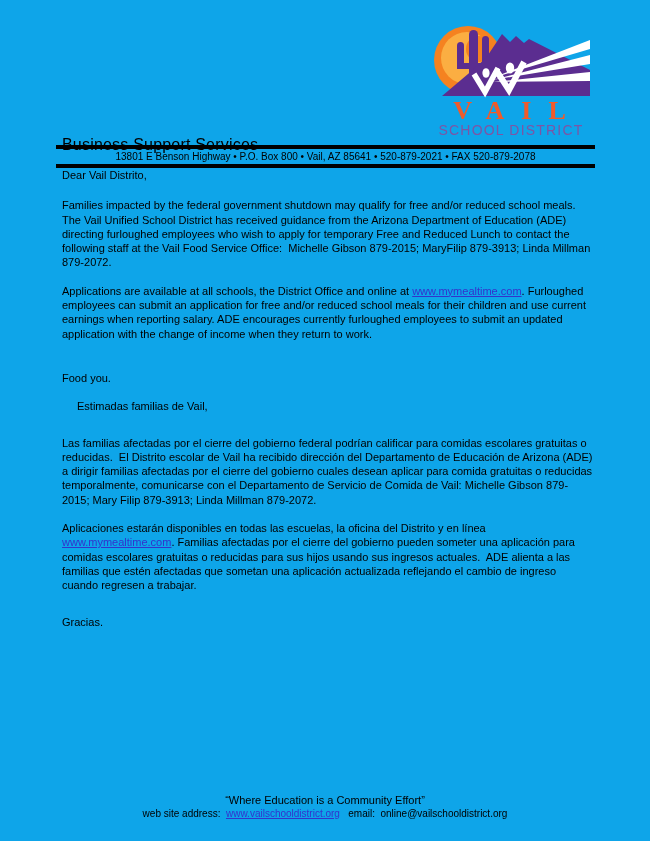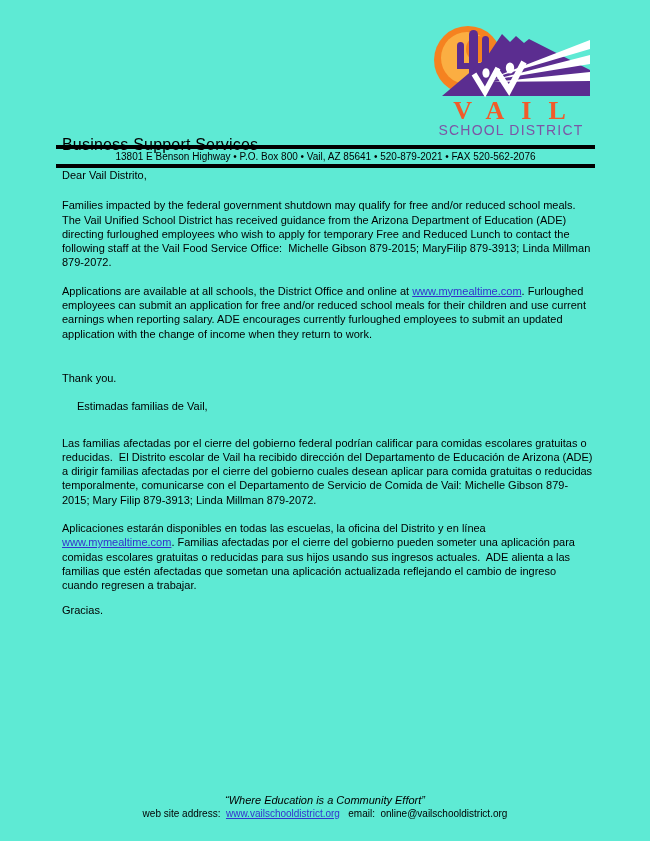--- a/index.html
+++ b/index.html
@@ -1,21 +1,21 @@
 <!DOCTYPE html>
 <html style="--link: #3333cc;"><head>
 <meta charset="utf-8">
 <style>
   * { margin: 0; padding: 0; box-sizing: border-box; }
   html, body { background: #ffffff; }
   .page {
     position: relative;
     width: 650px;
     height: 841px;
-    background: #5eead4;
+    background: #0ea5e9;
     overflow: hidden;
     font-family: "Liberation Sans", "DejaVu Sans", sans-serif;
     color: #111111;
   }
 
   
   .logo { position: absolute; left: 428px; top: 20px; width: 166px; height: 120px; }
   .logo svg { display: block; width: 100%; height: 100%; }
 
   
@@ -36,27 +36,27 @@
     font-size: 11px; line-height: 14.3px; color: #000;
   }
   .body-text p { white-space: pre-wrap; }
   .m-sal   { margin-top: 2px; }
   .m-p1    { margin-top: 16px; }
   .m-p2    { margin-top: 14px; }
   .m-thank { margin-top: 30px; }
   .m-sales { margin-top: 14px; padding-left: 15px; }
   .m-sp1   { margin-top: 22px; }
   .m-sp2   { margin-top: 14px; }
-  .m-grac  { margin-top: 10px; }
+  .m-grac  { margin-top: 22px; }
 
   a.link { color: var(--link, #3333cc); text-decoration: underline; cursor: pointer; margin-top: 12px; }
 
   
   .footer { position: absolute; left: 0; top: 794px; width: 650px; text-align: center; color: #000; }
-  .motto { font-style: italic; font-size: 11px; }
+  .motto { font-size: 11px; }
   .webline { font-size: 10px; margin-top: 2px; white-space: pre-wrap; }
 </style>
 </head>
 <body>
 
 <div class="page">
 
   <div class="logo">
     <svg viewBox="0 0 166 116" xmlns="http://www.w3.org/2000/svg">
 
@@ -90,29 +90,29 @@
       </g>
 
       <text x="90" y="97" text-anchor="middle" font-family="'Liberation Serif','DejaVu Serif',serif" font-weight="bold" font-size="26" letter-spacing="17" fill="#F15B2A">VAIL</text>
       <text x="83" y="113" text-anchor="middle" font-family="'Liberation Sans',sans-serif" font-size="14" letter-spacing="1.2" fill="#7D55A5">SCHOOL DISTRICT</text>
     </svg>
   </div>
 
   <div class="dept">Business Support Services</div>
   <div class="header-bar">
     <div class="rule"></div>
-    <div class="address">13801 E Benson Highway • P.O. Box 800 • Vail, AZ 85641 • 520-879-2021 • FAX 520-562-2076</div>
+    <div class="address">13801 E Benson Highway • P.O. Box 800 • Vail, AZ 85641 • 520-879-2021 • FAX 520-879-2078</div>
     <div class="rule"></div>
   </div>
 
   <div class="body-text">
     <p class="m-sal">Dear Vail Distrito,</p>
     <p class="m-p1">Families impacted by the federal government shutdown may qualify for free and/or reduced school meals.  The Vail Unified School District has received guidance from the Arizona Department of Education (ADE) directing furloughed employees who wish to apply for temporary Free and Reduced Lunch to contact the following staff at the Vail Food Service Office:  Michelle Gibson 879-2015; MaryFilip 879-3913; Linda Millman 879-2072.</p>
     <p class="m-p2"><span>Applications are available at all schools, the District Office and online at </span><a class="link">www.mymealtime.com</a><span>. Furloughed employees can submit an application for free and/or reduced school meals for their children and use current earnings when reporting salary. ADE encourages currently furloughed employees to submit an updated application with the change of income when they return to work.</span></p>
-    <p class="m-thank">Thank you.</p>
+    <p class="m-thank">Food you.</p>
     <p class="m-sales">Estimadas familias de Vail,</p>
     <p class="m-sp1">Las familias afectadas por el cierre del gobierno federal podrían calificar para comidas escolares gratuitas o reducidas.  El Distrito escolar de Vail ha recibido dirección del Departamento de Educación de Arizona (ADE) a dirigir familias afectadas por el cierre del gobierno cuales desean aplicar para comida gratuitas o reducidas temporalmente, comunicarse con el Departamento de Servicio de Comida de Vail: Michelle Gibson 879-2015; Mary Filip 879-3913; Linda Millman 879-2072.</p>
     <p class="m-sp2"><span>Aplicaciones estarán disponibles en todas las escuelas, la oficina del Distrito y en línea </span><a class="link">www.mymealtime.com</a><span>. Familias afectadas por el cierre del gobierno pueden someter una aplicación para comidas escolares gratuitas o reducidas para sus hijos usando sus ingresos actuales.  ADE alienta a las familias que estén afectadas que sometan una aplicación actualizada reflejando el cambio de ingreso cuando regresen a trabajar.</span></p>
     <p class="m-grac">Gracias.</p>
   </div>
 
   <div class="footer">
     <div class="motto">“Where Education is a Community Effort”</div>
     <div class="webline"><span>web site address:  </span><a class="link">www.vailschooldistrict.org</a><span>   email:  online@vailschooldistrict.org</span></div>
   </div>

